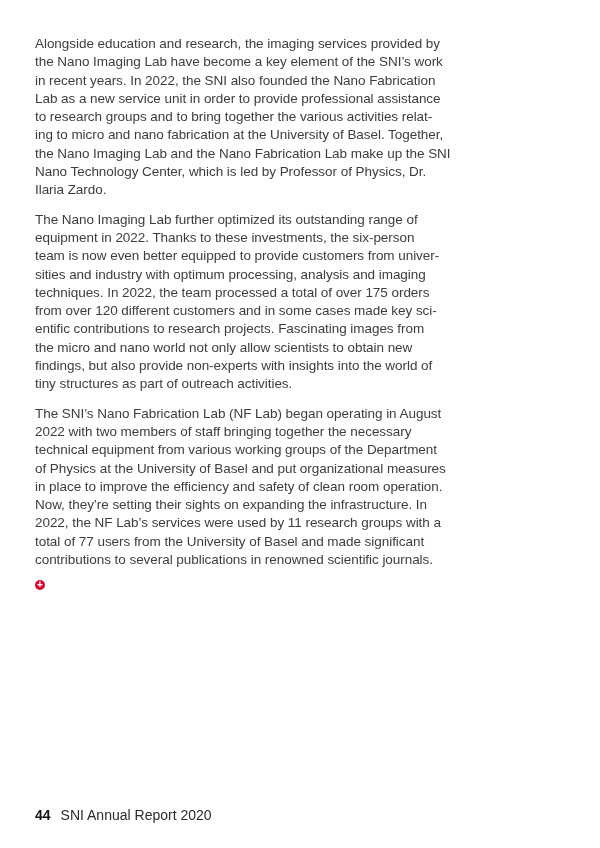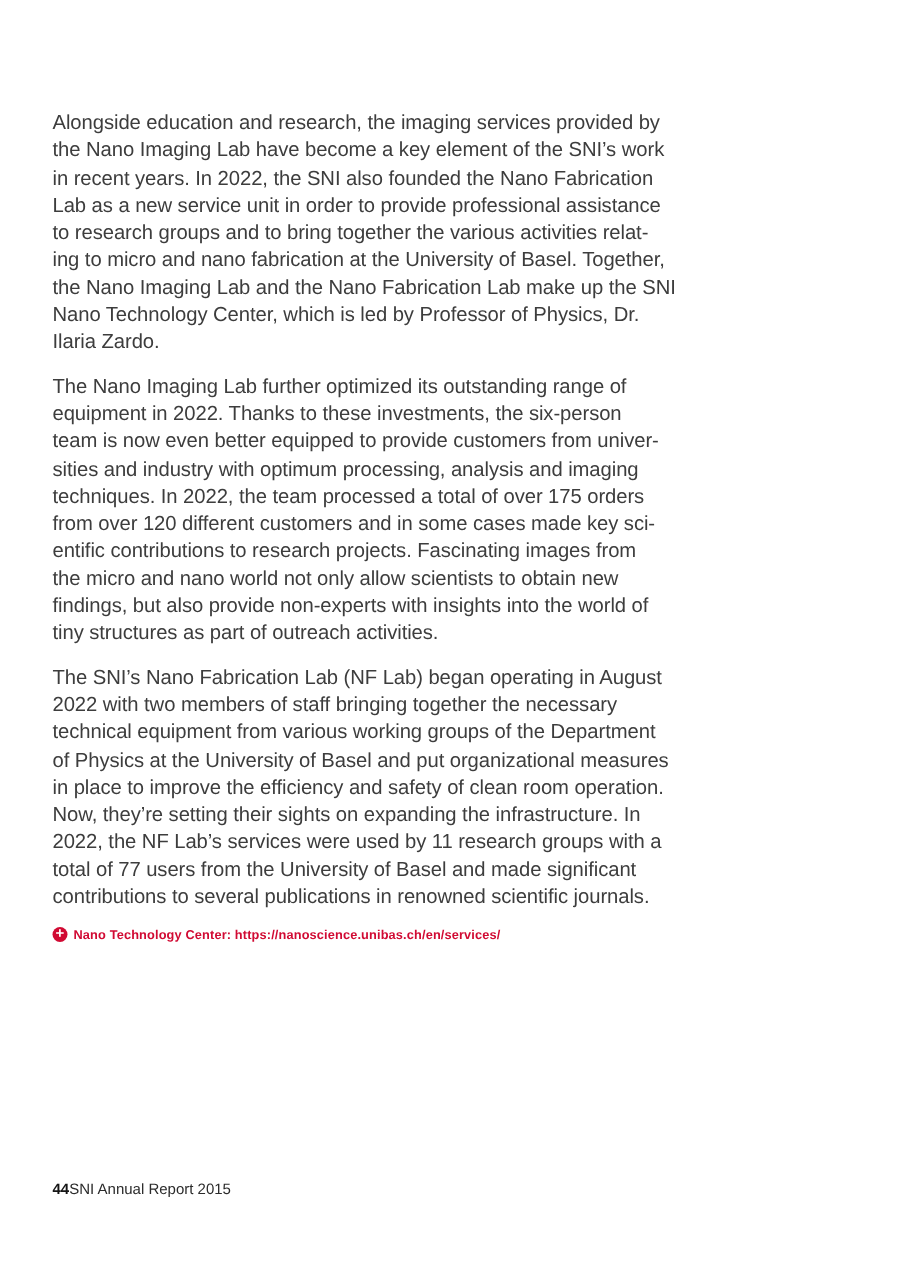--- a/index.html
+++ b/index.html
@@ -20,21 +20,21 @@
   .title {
     margin: 0;
     font-family: "DejaVu Serif", serif;
     font-weight: 700;
     font-size: 28px;
     line-height: 33px;
     letter-spacing: -0.6px;
     color: #161616;
     white-space: pre-line;
   }
-  .body-text { margin-top: 38px; }
+  .body-text { }
   .para {
     margin: 0 0 11px 0;
     font-size: 13.5px;
     line-height: 18.3px;
     letter-spacing: -0.05px;
     color: #3d3d3d;
     white-space: pre;
   }
   .link-row {
     display: flex;
@@ -57,23 +57,24 @@
   }
   .link-text {
     font-size: 8.5px;
     font-weight: 700;
     letter-spacing: 0.1px;
     color: #d10a33;
   }
   .footer {
     position: absolute;
     left: 35px;
-    top: 788px;
+    top: 807px;
     display: flex;
-    font-size: 10px;
+    gap: 10px;
+    font-size: 14px;
     color: #2b2b2b;
   }
   .footer .page-num { font-weight: 700; color: #161616; }
 </style>
 </head>
 <body>
 
 <div class="page">
   <div class="content">
 
@@ -103,22 +104,21 @@
 technical equipment from various working groups of the Department
 of Physics at the University of Basel and put organizational measures
 in place to improve the efficiency and safety of clean room operation.
 Now, they’re setting their sights on expanding the infrastructure. In
 2022, the NF Lab’s services were used by 11 research groups with a
 total of 77 users from the University of Basel and made significant
 contributions to several publications in renowned scientific journals.</p>
 
       <div class="link-row">
         <span class="plus-circle">+</span>
-        <span class="link-text">Nano Technology Center: https://nanoscience.unibas.ch/en/services/</span>
       </div>
     </div>
   </div>
 
   <div class="footer">
     <span class="page-num">44</span>
-    <span class="footer-label">SNI Annual Report 2015</span>
+    <span class="footer-label">SNI Annual Report 2020</span>
   </div>
 </div>
 
 </body></html>

